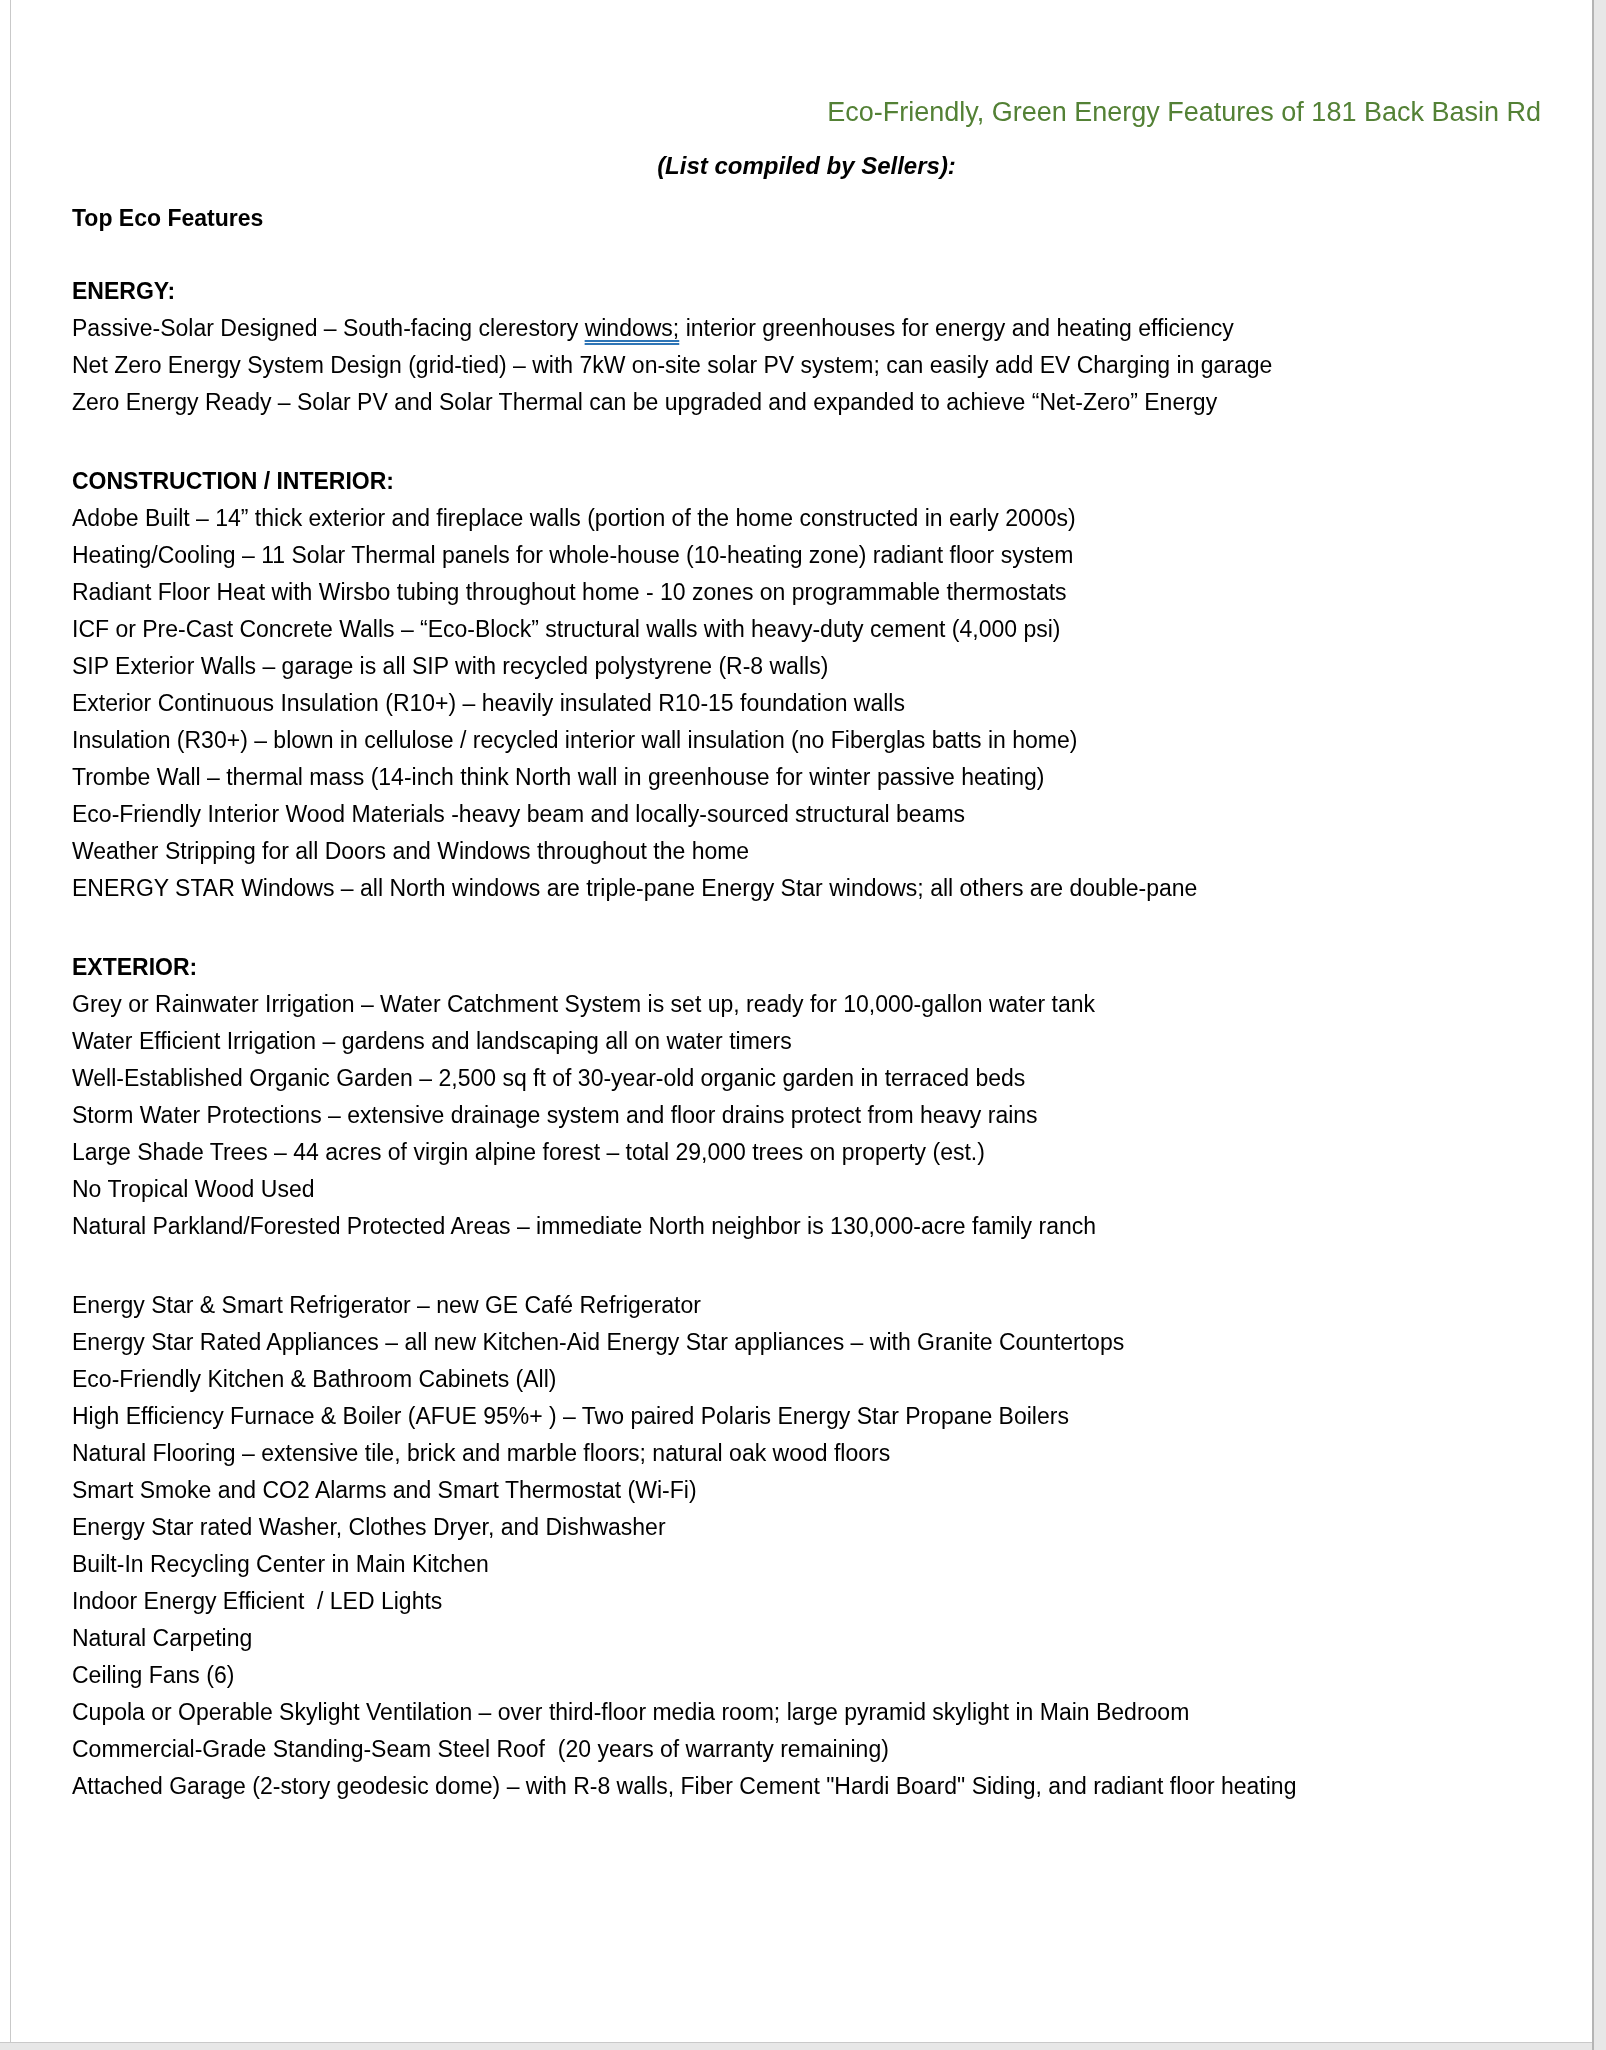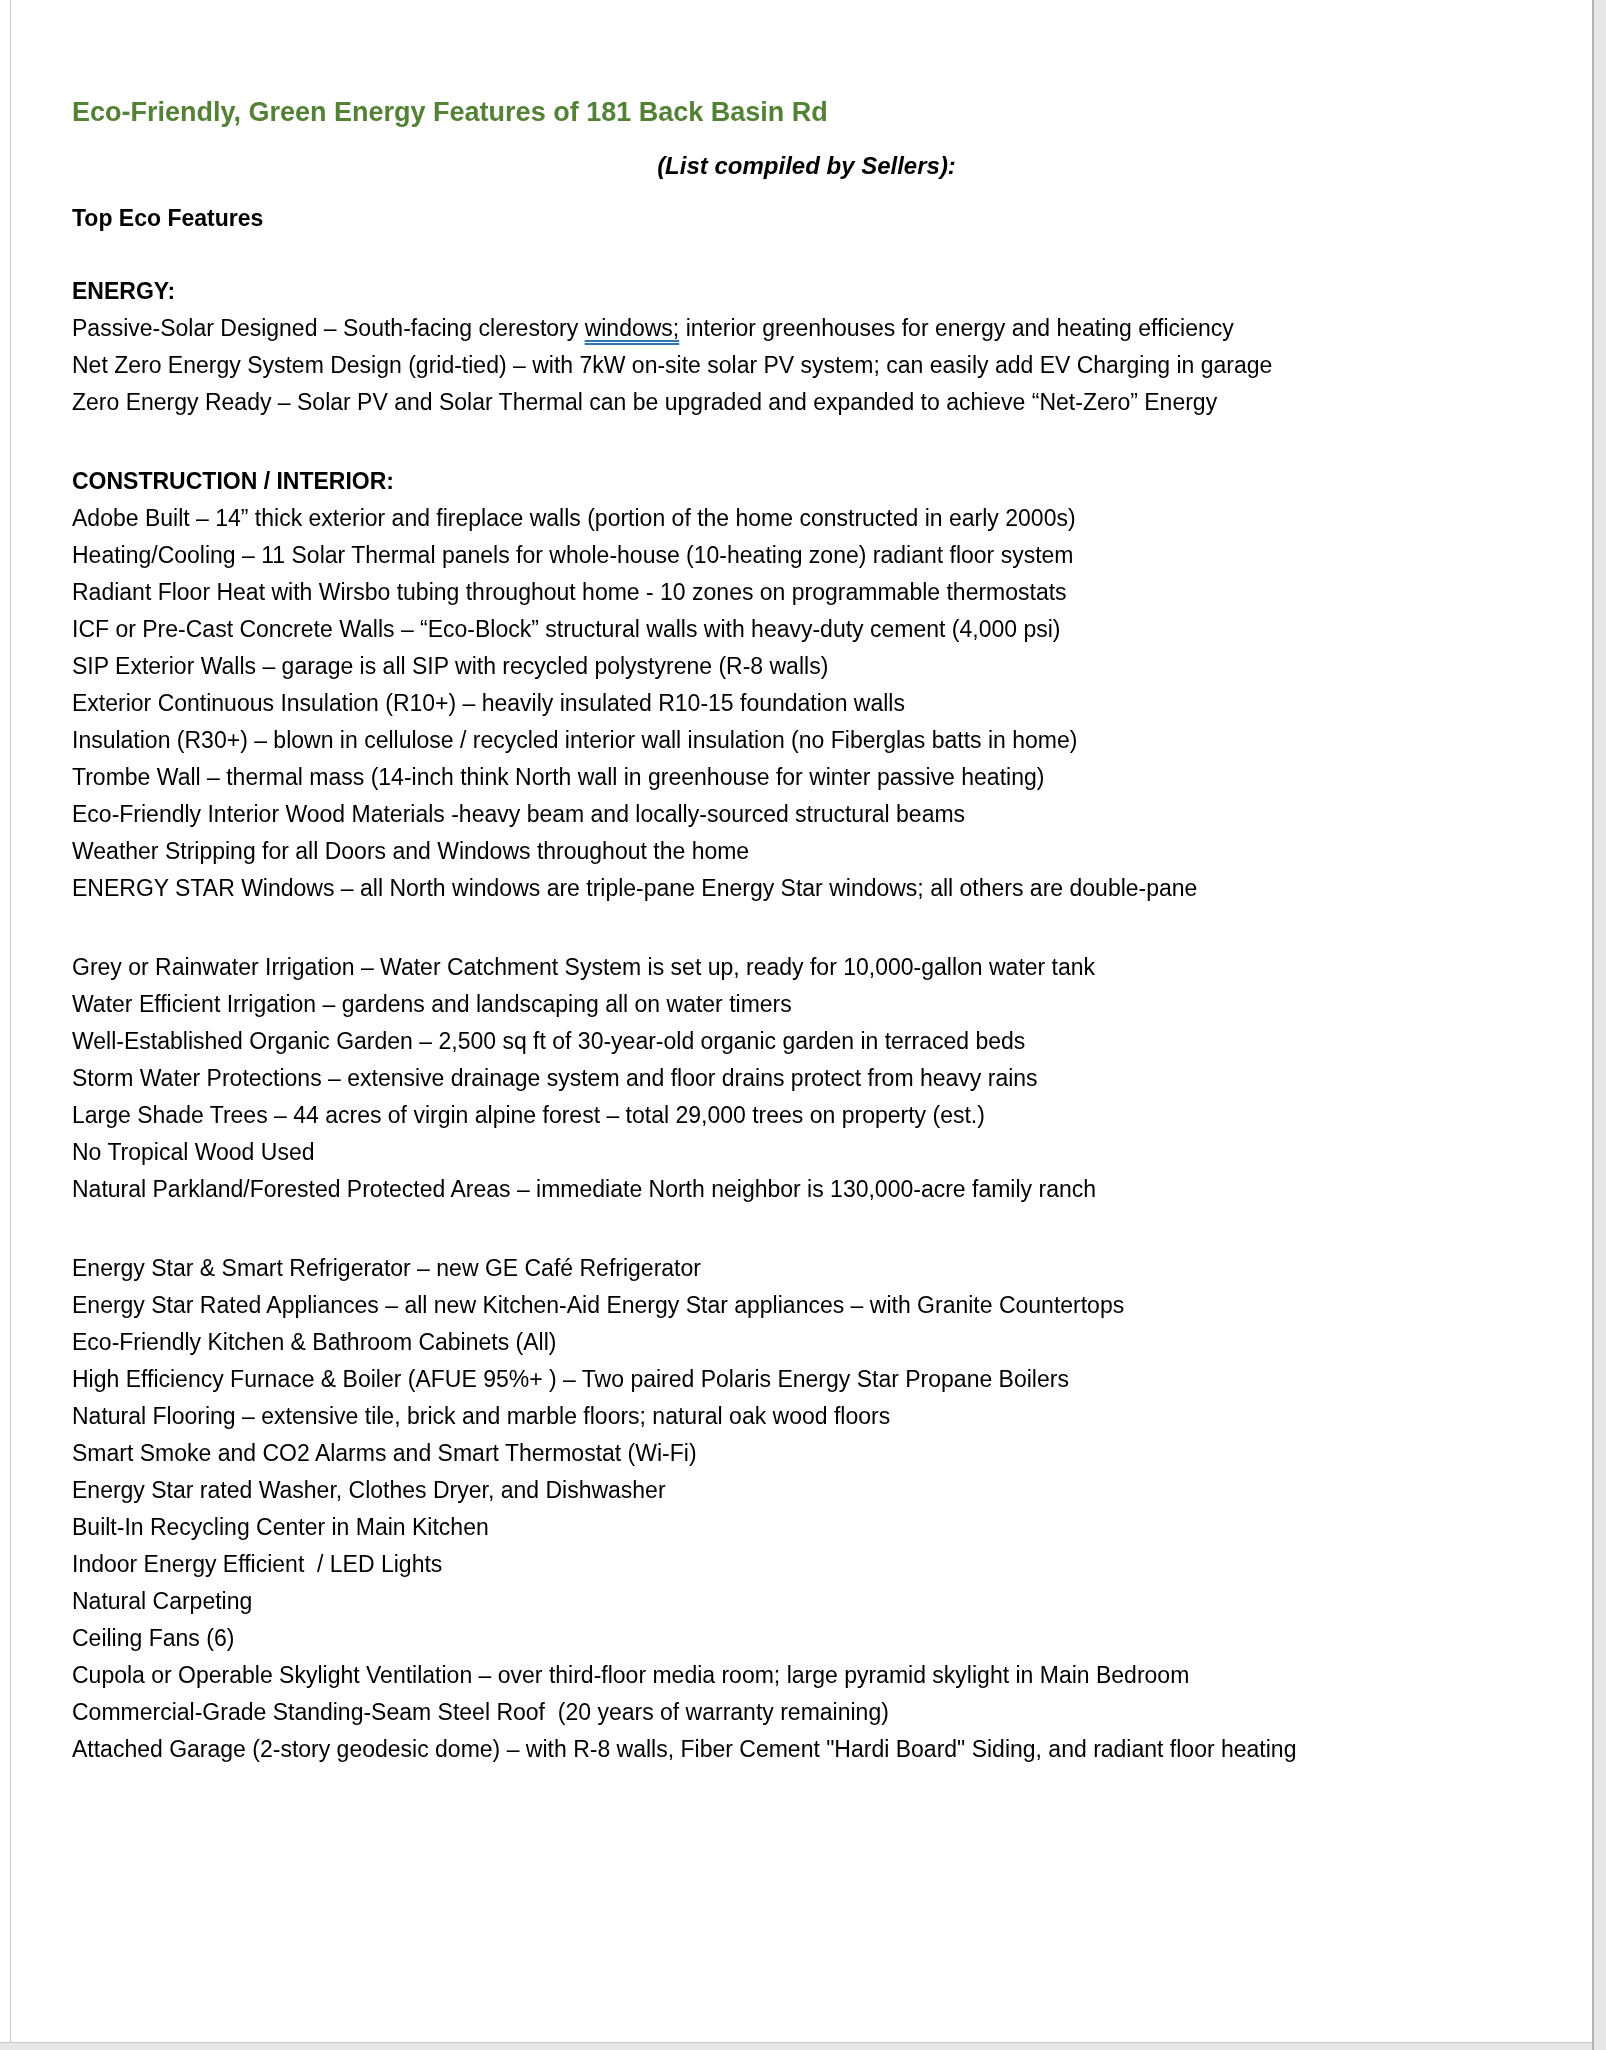--- a/index.html
+++ b/index.html
@@ -45,23 +45,23 @@
     right: 14px;
     height: 8px;
     background: #e7e7e7;
     border-top: 1px solid #c9c9c9;
     box-sizing: border-box;
   }
   .content {
     padding: 94px 50px 0 61px;
   }
   .doc-title {
-    text-align: left;
+    text-align: right;
     font-size: 27px;
-    font-weight: bold;
+    font-weight: normal;
     line-height: 37px;
     margin: 0;
     color: var(--title-color, #538135);
   }
   .doc-subtitle {
     text-align: center;
     font-size: 24px;
     font-weight: bold;
     font-style: italic;
     line-height: 37px;
@@ -114,20 +114,21 @@
         <div class="feature-line">Radiant Floor Heat with Wirsbo tubing throughout home - 10 zones on programmable thermostats</div>
         <div class="feature-line">ICF or Pre-Cast Concrete Walls – “Eco-Block” structural walls with heavy-duty cement (4,000 psi)</div>
         <div class="feature-line">SIP Exterior Walls – garage is all SIP with recycled polystyrene (R-8 walls)</div>
         <div class="feature-line">Exterior Continuous Insulation (R10+) – heavily insulated R10-15 foundation walls</div>
         <div class="feature-line">Insulation (R30+) – blown in cellulose / recycled interior wall insulation (no Fiberglas batts in home)</div>
         <div class="feature-line">Trombe Wall – thermal mass (14-inch think North wall in greenhouse for winter passive heating)</div>
         <div class="feature-line">Eco-Friendly Interior Wood Materials -heavy beam and locally-sourced structural beams</div>
         <div class="feature-line">Weather Stripping for all Doors and Windows throughout the home</div>
         <div class="feature-line">ENERGY STAR Windows – all North windows are triple-pane Energy Star windows; all others are double-pane</div>
         <div class="section-gap"></div>
+        <div class="section-heading">EXTERIOR:</div>
         <div class="feature-line">Grey or Rainwater Irrigation – Water Catchment System is set up, ready for 10,000-gallon water tank</div>
         <div class="feature-line">Water Efficient Irrigation – gardens and landscaping all on water timers</div>
         <div class="feature-line">Well-Established Organic Garden – 2,500 sq ft of 30-year-old organic garden in terraced beds</div>
         <div class="feature-line">Storm Water Protections – extensive drainage system and floor drains protect from heavy rains</div>
         <div class="feature-line">Large Shade Trees – 44 acres of virgin alpine forest – total 29,000 trees on property (est.)</div>
         <div class="feature-line">No Tropical Wood Used</div>
         <div class="feature-line">Natural Parkland/Forested Protected Areas – immediate North neighbor is 130,000-acre family ranch</div>
         <div class="section-gap"></div>
         <div class="feature-line">Energy Star &amp; Smart Refrigerator – new GE Café Refrigerator</div>
         <div class="feature-line">Energy Star Rated Appliances – all new Kitchen-Aid Energy Star appliances – with Granite Countertops</div>

